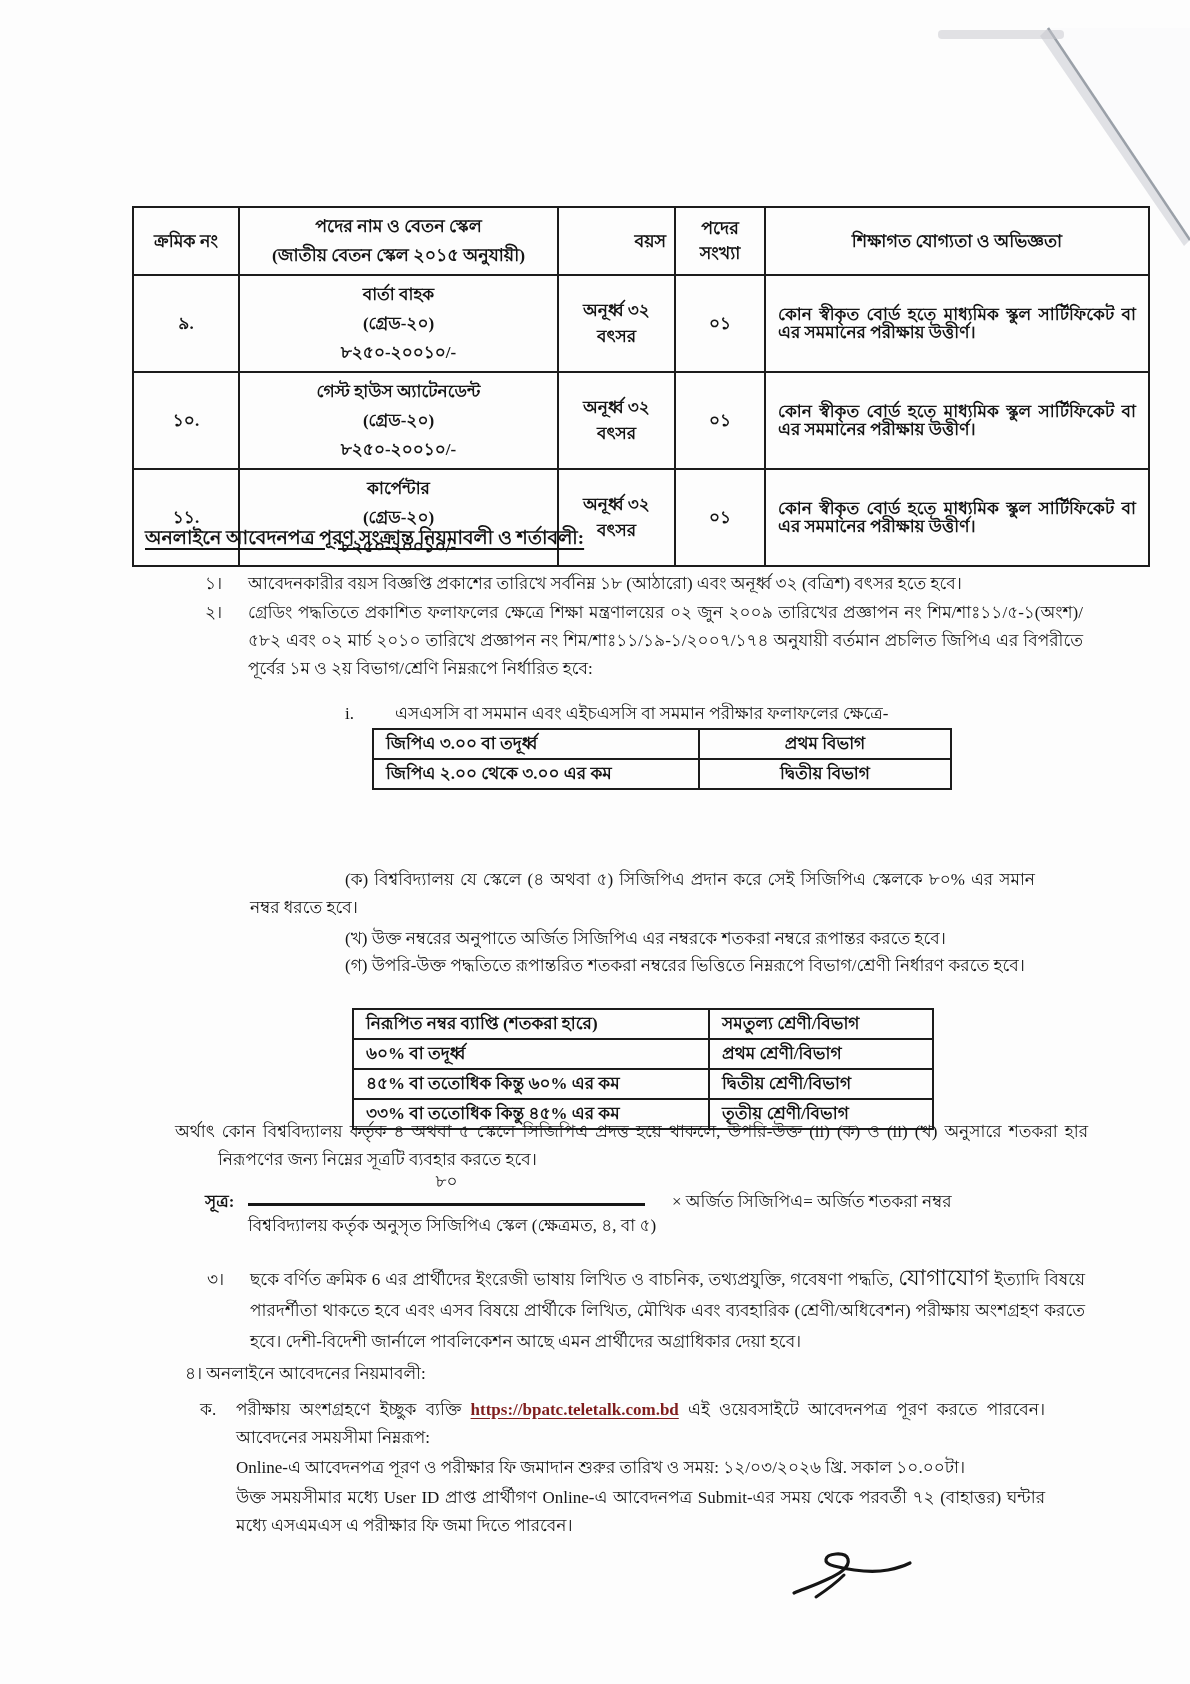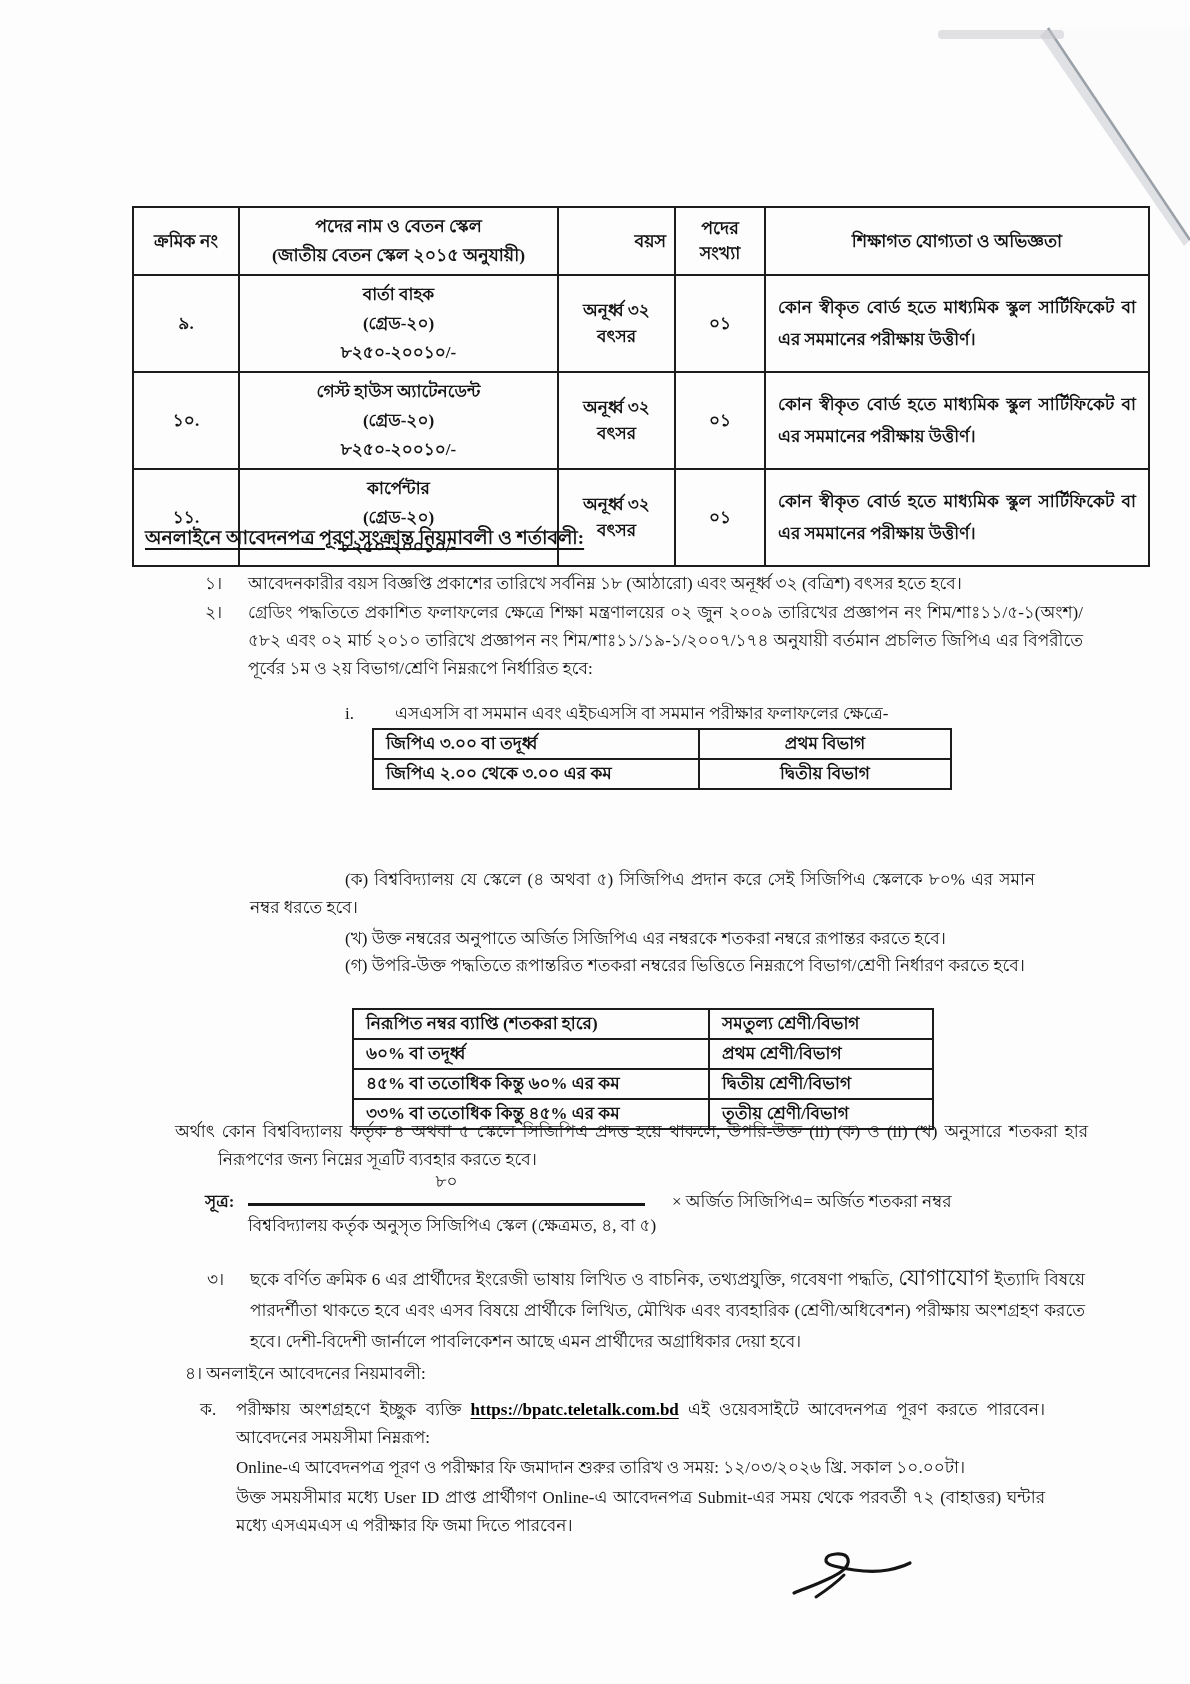--- a/index.html
+++ b/index.html
@@ -26,42 +26,42 @@
     line-height:26px;
   }
   .pos-table .c-sl{width:88px;}
   .pos-table .c-post{width:301px;}
   .pos-table .c-age{width:99px;text-align:right;}
   .pos-table .c-count{width:72px;}
   .pos-table .c-qual{width:366px;}
   .pos-table th{font-size:17.5px;line-height:25px;}
   .pos-table td.qual{
     text-align:justify;text-align-last:left;
-    padding:13px 12px;line-height:32px;
+    padding:13px 12px;line-height:18px;
   }
   .pos-table tr.datarow{height:87px;}
   .post-line{display:block;line-height:29px;}
   
   .blk{position:absolute;font-size:17px;line-height:28px;}
   .heading{
     font-weight:bold;font-size:19px;
     text-decoration:underline;text-decoration-thickness:2px;text-underline-offset:4px;
   }
   .hang{padding-left:43px;text-indent:-43px;text-align:justify;text-align-last:left;}
   .num{display:inline-block;width:43px;text-indent:0;}
   .mini-table{border-collapse:collapse;table-layout:fixed;padding-left:24px;}
   .mini-table td{
     border:2px solid #1c1c1c;
     font-size:17px;font-weight:bold;line-height:24px;
     padding:2px 12px;vertical-align:middle;
   }
   .frac-line{position:absolute;background:#161616;height:3px;}
   .sig-svg,.fold-svg{position:absolute;}
   .biglabel{font-size:22px;}
-  .weblink{font-weight:bold;text-decoration:underline;color:#000000;text-underline-offset:3px;}
+  .weblink{font-weight:bold;text-decoration:underline;color:#7f1d1d;text-underline-offset:3px;}
   .latin{font-family:"Liberation Serif","DejaVu Serif",serif;}
 </style>
 </head>
 <body>
 
 <div class="page">
 
   <svg class="fold-svg" style="left:930px;top:0;" width="260" height="260" viewBox="0 0 260 260">
     <polygon points="118,28 260,28 260,240" fill="#fbfbfc"></polygon>
     <polygon points="118,28 260,240 254,246 110,36" fill="#c9cbd1" opacity="0.55"></polygon>

